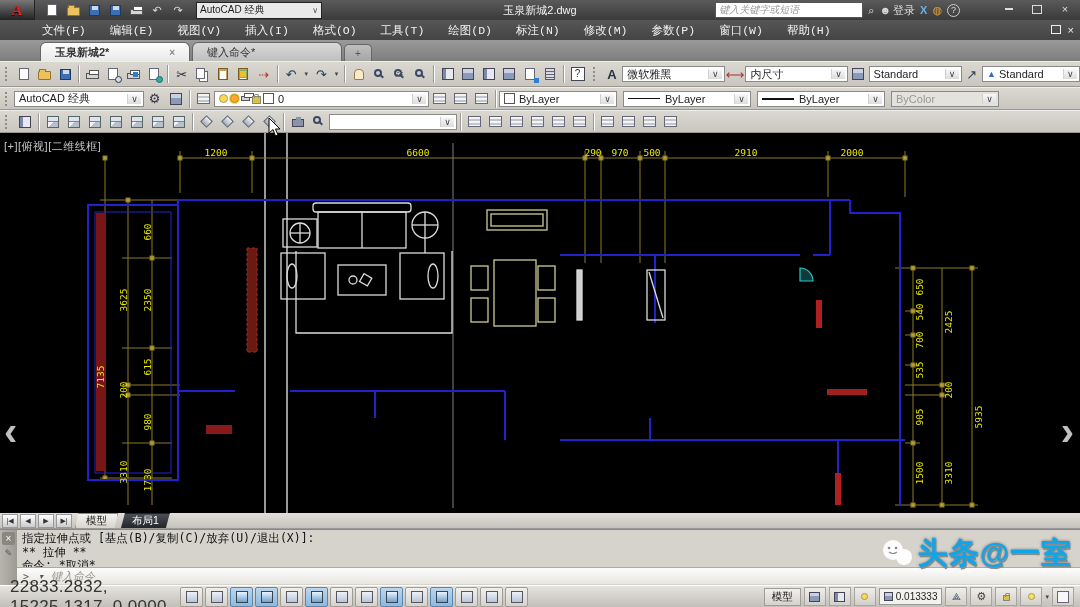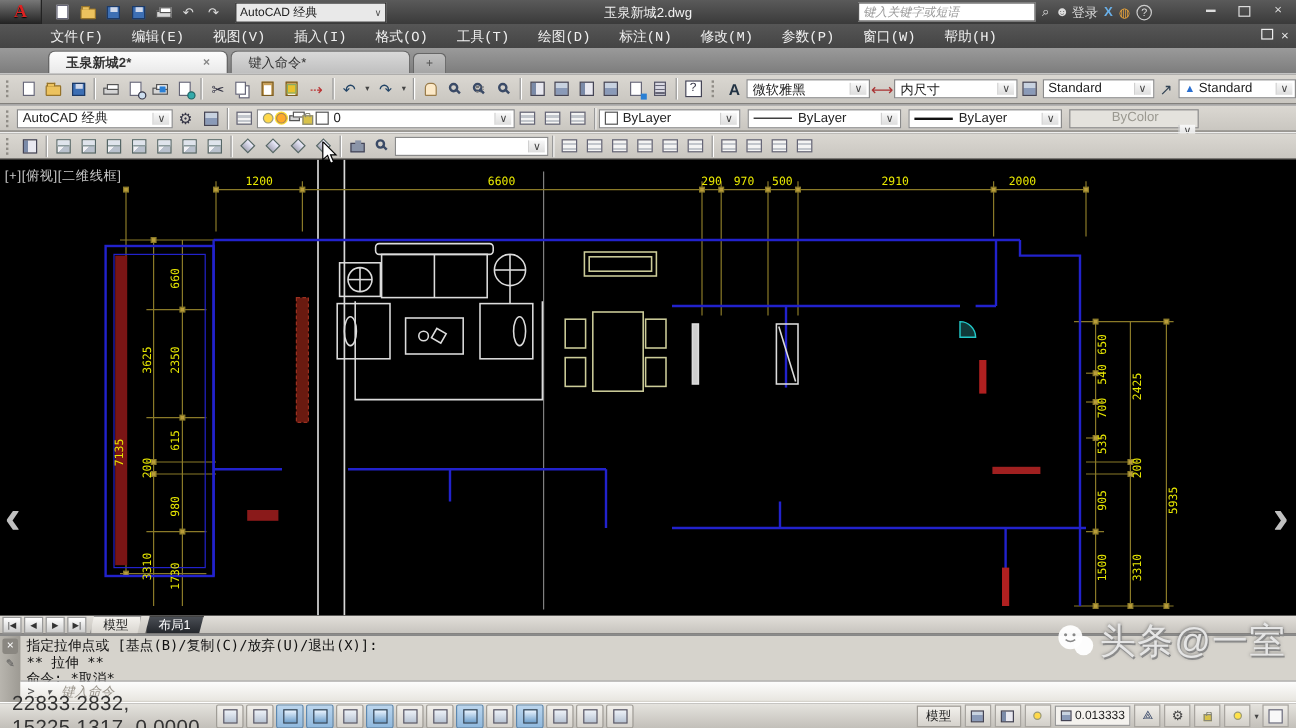--- a/index.html
+++ b/index.html
@@ -66,21 +66,21 @@
   .calc{width:10px;height:12px;background:#d8d8e2;border:1px solid #556;background-image:repeating-linear-gradient(#0000 0 2px,#667 2px 3px);}
   .cube{width:12px;height:12px;border:1px solid #566;background:linear-gradient(135deg,#f2f2f6 50%,#b8c0cc 50%);position:relative;}
   .cube:before{content:"";position:absolute;left:0;top:0;right:0;height:4px;background:#dfe4ec;border-bottom:1px solid #788;}
   .diam{width:9px;height:9px;border:1px solid #566;background:linear-gradient(#eef,#aab);transform:rotate(45deg);}
   .lay{width:13px;height:11px;border:1px solid #667;background:repeating-linear-gradient(#f4f4f4 0 2px,#c2c6cc 2px 4px);position:relative;}
   .cam{width:12px;height:8px;background:#8a94a8;border:1px solid #445;margin-top:3px;position:relative;}
   .cam:before{content:"";position:absolute;left:3px;top:-3px;width:5px;height:3px;background:#8a94a8;}
   .tinytri{color:#2a6fd0;font-size:9px;}
   .combo{height:16px;background:#fff;border:1px solid #8a8a8a;display:flex;align-items:center;font-size:11px;color:#222;padding:0 2px 0 4px;box-sizing:border-box;}
   .combo .arr{margin-left:auto;width:13px;text-align:center;color:#444;font-size:9px;border-left:1px solid #d0d0d0;background:linear-gradient(#f8f8f8,#ddd);}
-  .combo.dis{background:#e4e2dd;color:#9a9890;flex-direction:column;}
+  .combo.dis{background:#e4e2dd;color:#9a9890;}
   .lt-line{display:inline-block;width:32px;height:1px;background:#111;margin-right:5px;}
   .lt-line.thick{height:2px;}
   .csq{width:9px;height:9px;border:1px solid #555;background:#fff;margin-right:4px;}
   .mini{display:inline-block;margin-right:2px;}
   .bulb{width:7px;height:7px;border-radius:50%;background:#ffd94a;border:1px solid #997;}
   .sun{width:7px;height:7px;border-radius:50%;background:#ffaa2a;border:1px solid #a85;box-shadow:0 0 0 1px #fd3;}
   .lock{width:7px;height:6px;background:#d8c24a;border:1px solid #887;margin-top:2px;position:relative;}
   .lock:before{content:"";position:absolute;left:1px;top:-3px;width:3px;height:3px;border:1px solid #887;border-bottom:none;border-radius:2px 2px 0 0;}
   
   #canvas{left:0;top:133px;width:1080px;height:380px;background:#000;overflow:hidden;}
@@ -106,21 +106,21 @@
   .stbtn{width:21px;height:18px;border:1px solid #a09d97;border-radius:2px;margin-left:2px;background:linear-gradient(#f2f0ec,#d5d2cc);display:flex;align-items:center;justify-content:center;}
   .stbtn.active{background:linear-gradient(#bcd6ee,#8fb8dd);border-color:#5a87b0;}
   .stbtn i{width:10px;height:10px;display:block;border:1px solid #556;background:linear-gradient(#eef2f8,#b8c4d4);}
   .stbtn.active i{background:linear-gradient(#eaf4ff,#6fa0cc);border-color:#345;}
   #strt{margin-left:auto;display:flex;align-items:center;margin-right:6px;gap:3px;}
   #modelbtn{height:16px;padding:0 7px;border:1px solid #a09d97;background:linear-gradient(#f2f0ec,#d5d2cc);font-size:10.5px;display:flex;align-items:center;color:#222;}
   .stico{width:20px;height:17px;border:1px solid #a8a5a0;background:linear-gradient(#f0eee9,#d2cfc9);display:flex;align-items:center;justify-content:center;}
   .scalebox{height:15px;border:1px solid #999;background:#f4f2ee;font-size:10px;color:#222;display:flex;align-items:center;padding:0 4px;gap:3px;}
   .cleansq{width:12px;height:12px;border:1px solid #667;background:#f8f8f8;}
   
-  #wm{position:absolute;right:8px;top:514px;display:flex;align-items:center;gap:4px;color:#e5e5e5;font-size:30px;font-weight:normal;text-shadow:1px 2px 0 #8a8a8a,0 0 3px #666;letter-spacing:1px;z-index:40;}
+  #wm{position:absolute;right:8px;top:533px;display:flex;align-items:center;gap:4px;color:#0ea5e9;font-size:30px;font-weight:bold;text-shadow:1px 2px 0 #8a8a8a,0 0 3px #666;letter-spacing:1px;z-index:40;}
   
   #cursor{position:absolute;left:268px;top:118px;z-index:60;}
 </style>
 </head>
 <body>
 
 <div id="app">
 
   <div id="titlebar" class="abs">
     <div id="appbtn">

